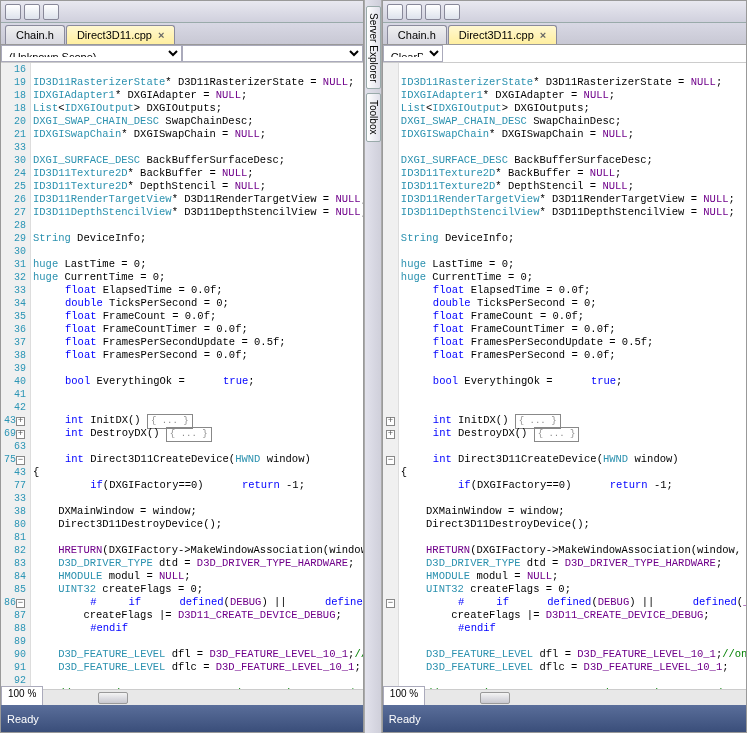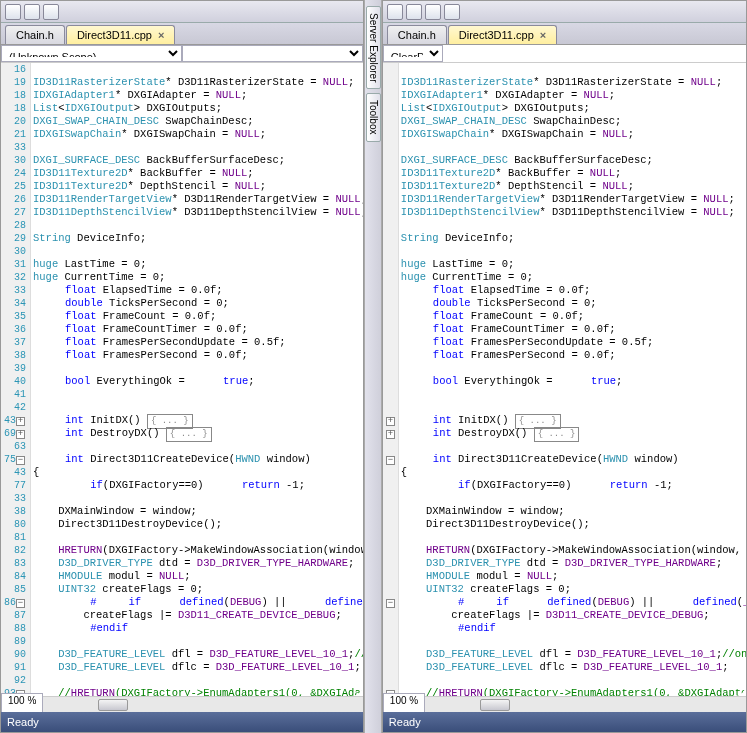--- a/index.html
+++ b/index.html
@@ -147,21 +147,21 @@
       font-family: "Segoe UI", sans-serif;
       font-size: 10px;
       padding: 0 6px;
       border-right: 1px solid #ccc;
       border: 1px solid #aab;
       background: #fff;
       height: 24px;
       line-height: 14px;
     }
     .status {
-      height: 20px;
+      height: 27px;
       background: linear-gradient(#5a6e9a, #3a4e7a);
       color: #fff;
       font-family: "Segoe UI", Tahoma, sans-serif;
       font-size: 11px;
       display: flex;
       align-items: center;
       padding: 0 6px;
     }
     .side-tabs {
       width: 18px;

